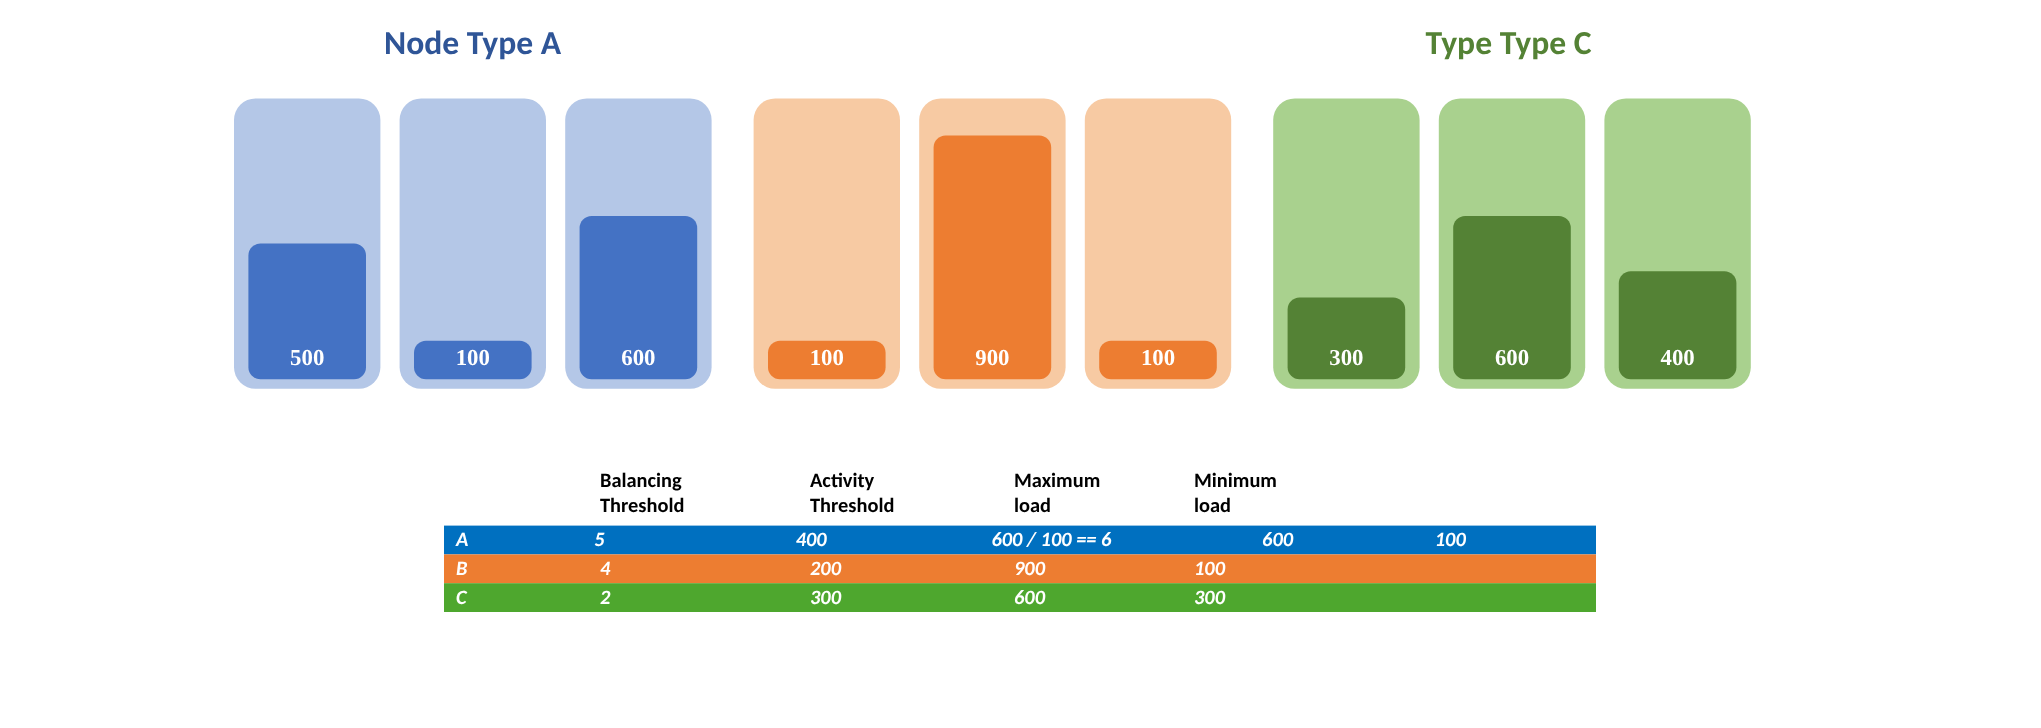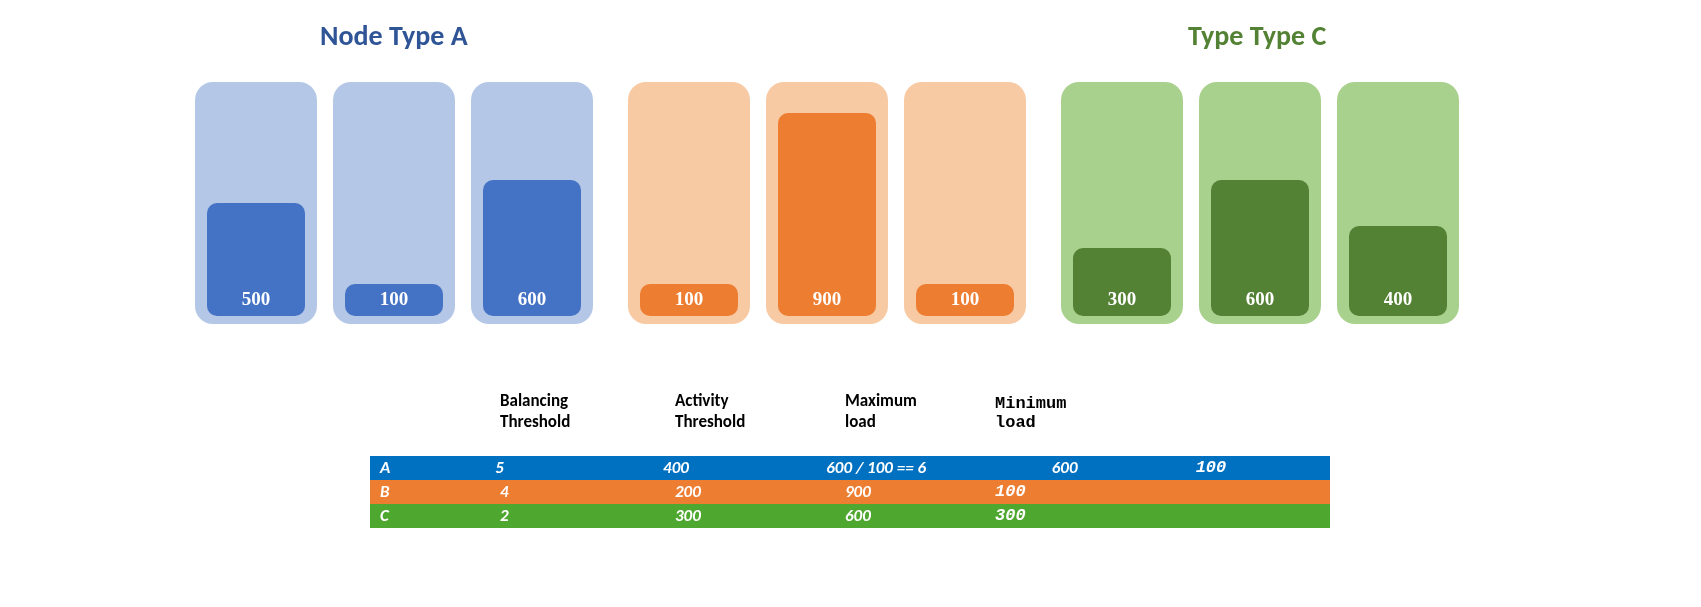--- a/index.html
+++ b/index.html
@@ -66,28 +66,28 @@
     width: 960px;
   }
   .tbl .hdr, .tbl .row {
     display: flex;
   }
   .tbl .c0 { width: 120px; padding-left: 10px; }
   .tbl .c1 { width: 175px; }
   .tbl .c2 { width: 170px; }
   .tbl .c3 { width: 235px; }
   .tbl .c4 { width: 150px; }
-  .tbl .c5 { width: 140px; font-family: Liberation Mono, monospace; }
+  .tbl .c5 { width: 140px; }
 
   .tbl .hdr {
     color: #000;
     font-weight: 700;
     font-size: 17px;
     align-items: flex-end;
-    padding-bottom: 24px;
+    padding-bottom: 6px;
   }
   .tbl .row {
     color: #fff;
     font-style: italic;
     font-weight: 700;
     font-size: 17px;
     height: 24px;
     line-height: 24px;
   }
   .row-a { background: #0070c0; }

